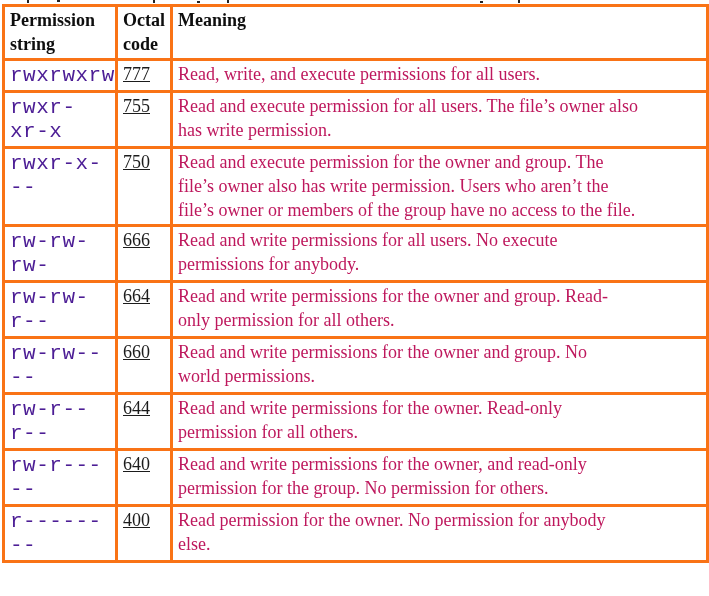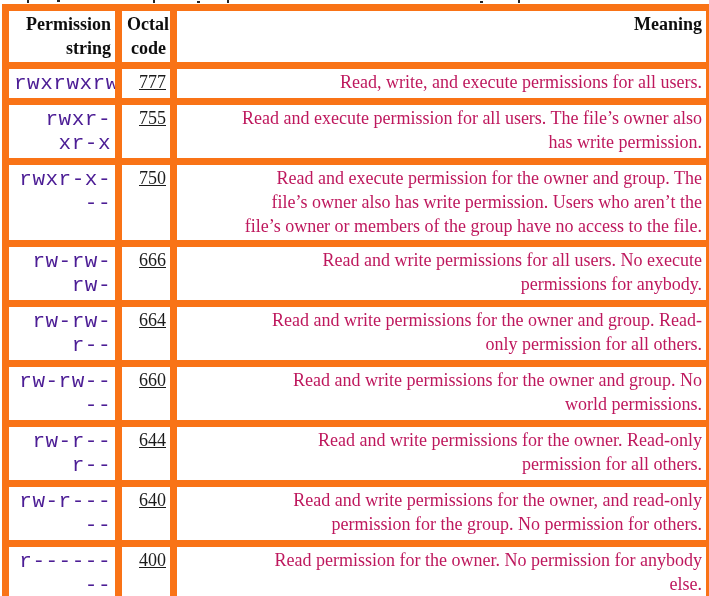--- a/index.html
+++ b/index.html
@@ -27,23 +27,23 @@
 
   table.perm-table {
     border-collapse: collapse;
     table-layout: fixed;
     width: 704px;
     margin: 4px 0 0 2px;
     border: 2px solid #1c1c1c;
   }
   .perm-table th,
   .perm-table td {
-    border: 7px solid #f97316;
+    border: 3px solid #f97316;
     vertical-align: top;
-    text-align: right;
+    text-align: left;
     padding: 1px 4px 2px 5px;
     line-height: 24px;
     white-space: pre-line;
     overflow: hidden;
   }
   .perm-table th {
     font-size: 18px;
     font-weight: bold;
     color: #0e0e0e;
     padding-bottom: 2px;

